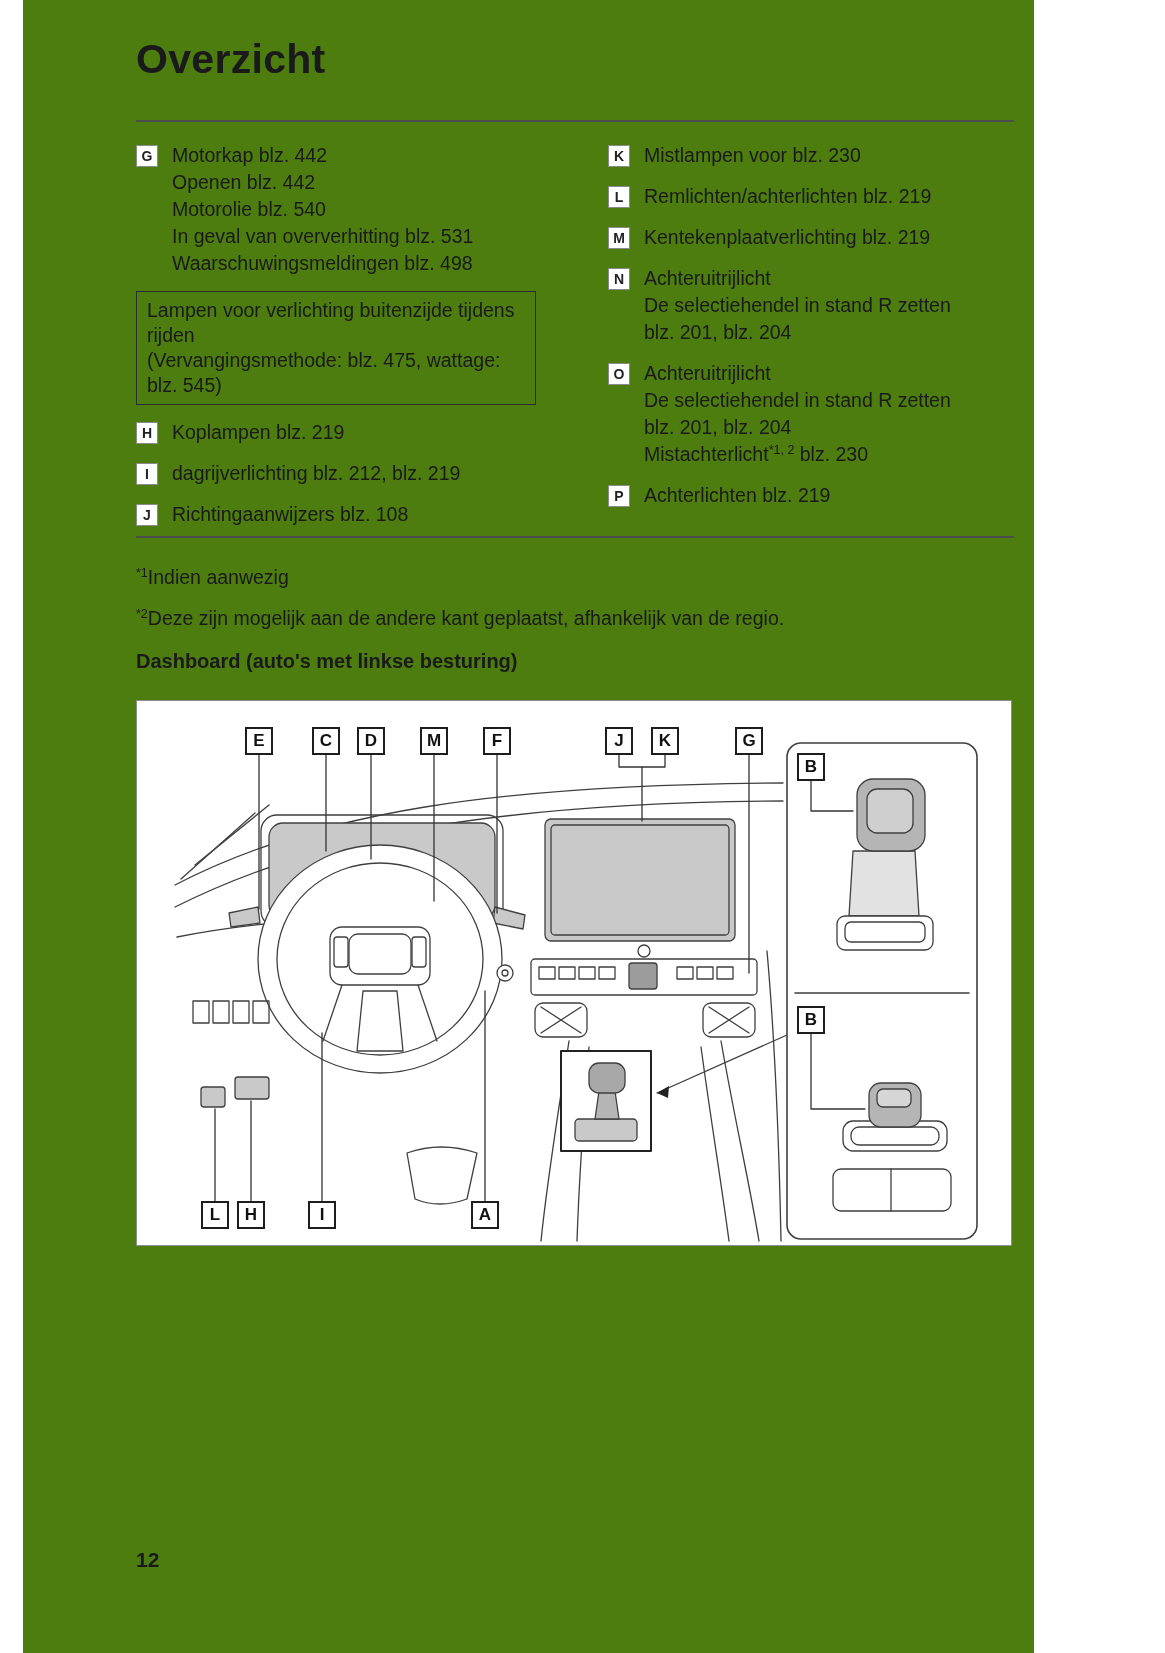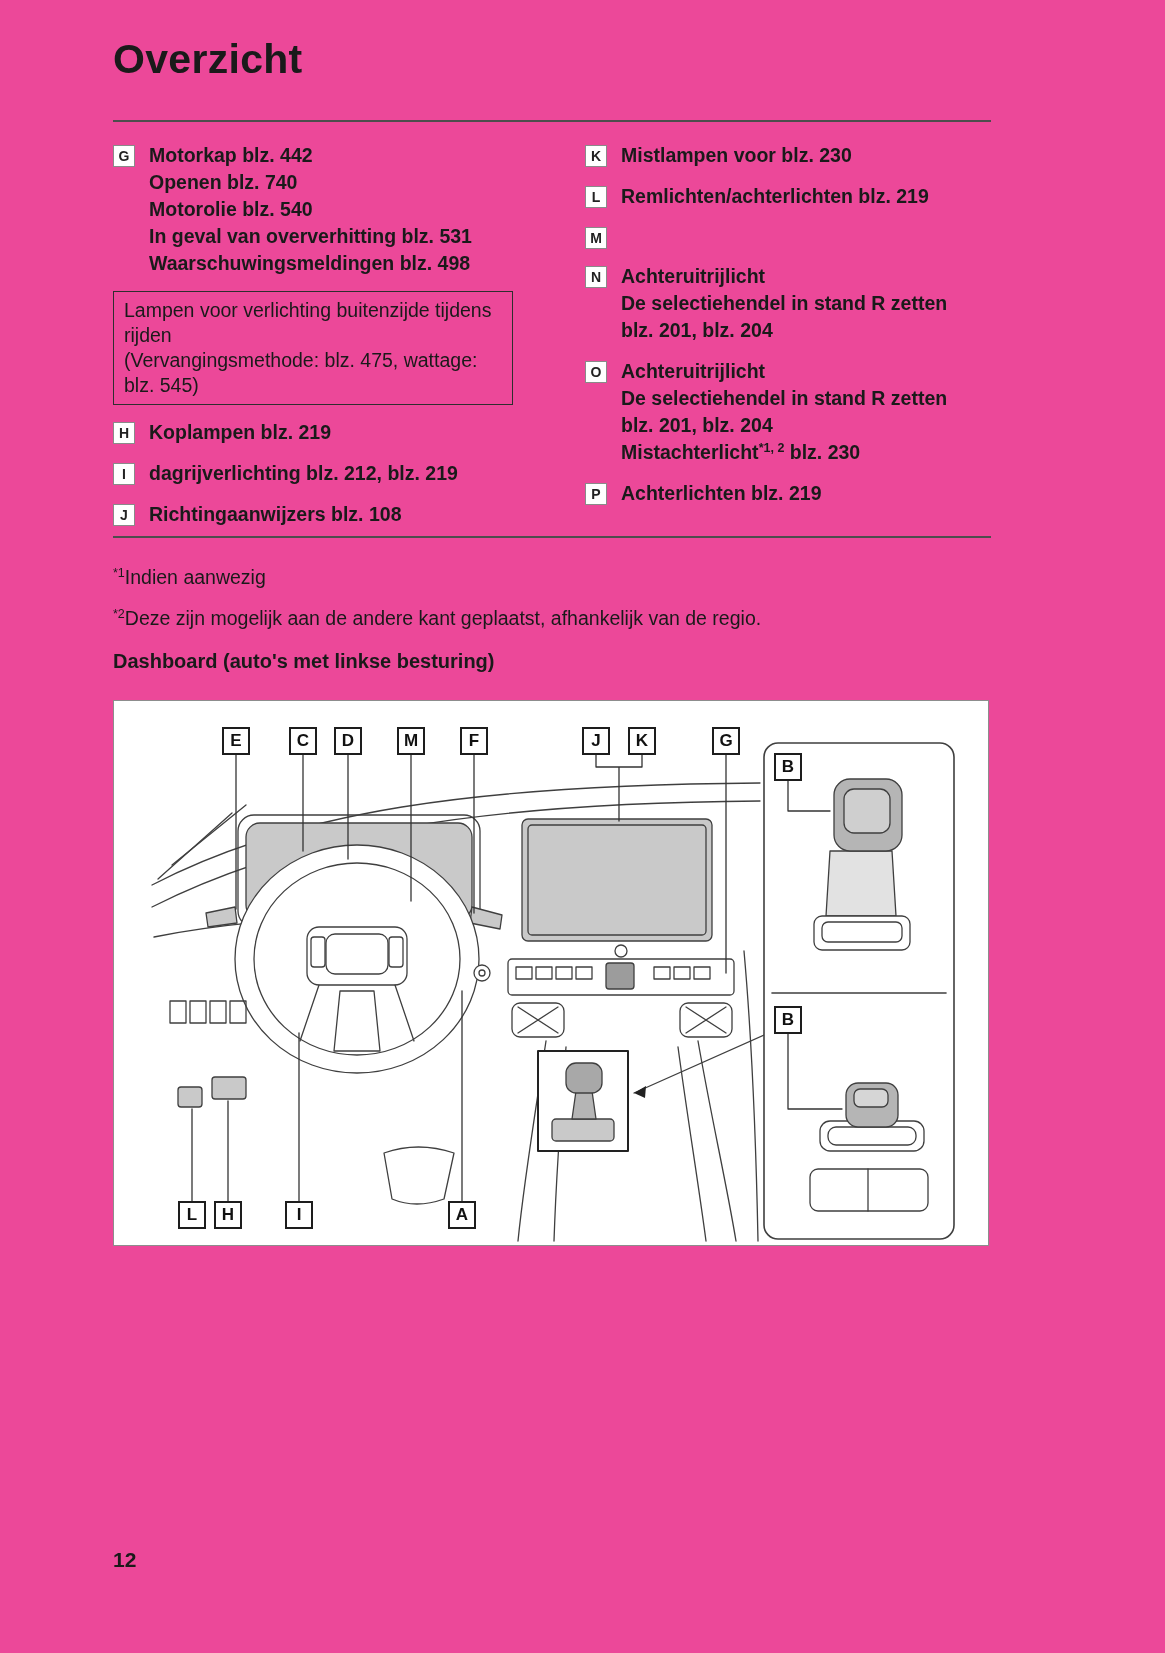--- a/index.html
+++ b/index.html
@@ -1,36 +1,36 @@
 <!DOCTYPE html>
 <html><head>
 <meta charset="utf-8">
 <style>
   * { box-sizing: border-box; }
   body { margin:0; background:#ffffff; }
   .page {
-    position:relative; width:1165px; height:1653px; background:#ec4899;
-    font-family:"Liberation Sans", sans-serif; color:#1a1a1a; overflow:hidden;
+    position:relative; width:1011px; height:1653px; background:#4d7c0f;
+    font-family:"Liberation Sans", sans-serif; color:#1a1a1a; overflow:hidden;margin-left:23px;
   }
   .title { position:absolute; left:113px; top:36px; font-size:41px; font-weight:bold; letter-spacing:0.3px; }
   .rule { position:absolute; left:113px; width:878px; height:2px; background:#4d4d4d; }
   #rule1 { top:120px; }
   #rule2 { top:536px; }
 
   .columns { position:absolute; left:113px; top:142px; width:878px; display:flex; }
   .col-left { width:412px; }
   .col-right { margin-left:60px; width:406px; }
 
   .lrow { display:flex; margin-bottom:14px; }
   .badge {
     flex:0 0 auto; width:22px; height:22px; border:1px solid #8a8a8a; background:#fff;
     display:flex; align-items:center; justify-content:center;
     font-size:14px; font-weight:bold; color:#222; margin-top:3px; margin-right:14px;
   }
-  .lines { font-size:19.5px; line-height:27px;font-weight:bold; }
+  .lines { font-size:19.5px; line-height:27px; }
   .ln { white-space:normal; }
 
   .notebox {
     border:1.5px solid #2e2e2e; padding:6px 10px; margin:4px 0 14px 0;
     width:400px; font-size:19.5px; line-height:25px;
   }
   .notebox .b, .bold { font-weight:normal; }
 
   sup { font-size:12.5px; vertical-align:super; line-height:0; }
 
@@ -62,21 +62,21 @@
   <div class="title">Overzicht</div>
   <div class="rule" id="rule1"></div>
 
   <div class="columns">
     <div class="col-left">
 
       <div class="lrow">
         <span class="badge">G</span>
         <div class="lines">
           <div class="ln">Motorkap blz. 442</div>
-          <div class="ln">Openen blz. 740</div>
+          <div class="ln">Openen blz. 442</div>
           <div class="ln">Motorolie blz. 540</div>
           <div class="ln">In geval van oververhitting blz. 531</div>
           <div class="ln">Waarschuwingsmeldingen blz. 498</div>
         </div>
       </div>
 
       <div class="notebox">
         <div><span class="b">Lampen voor verlichting buitenzijde tijdens rijden</span></div>
         <div>
           <span class="b">(Vervangingsmethode: blz. 475</span><span>, wattage: blz. 545)</span>
@@ -117,20 +117,23 @@
 
       <div class="lrow">
         <span class="badge">L</span>
         <div class="lines">
             <div class="ln">Remlichten/achterlichten blz. 219</div>
           </div>
       </div>
 
       <div class="lrow">
         <span class="badge">M</span>
+        <div class="lines">
+            <div class="ln">Kentekenplaatverlichting blz. 219</div>
+          </div>
       </div>
 
       <div class="lrow">
         <span class="badge">N</span>
         <div class="lines">
           <div class="ln">Achteruitrijlicht</div>
           <div class="ln">De selectiehendel in stand R zetten</div>
           <div class="ln">blz. 201, blz. 204</div>
         </div>
       </div>

